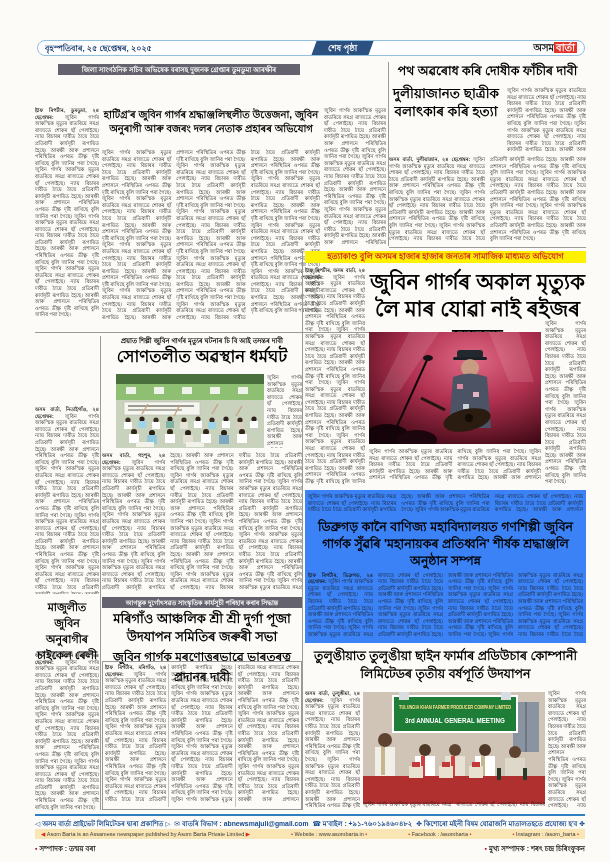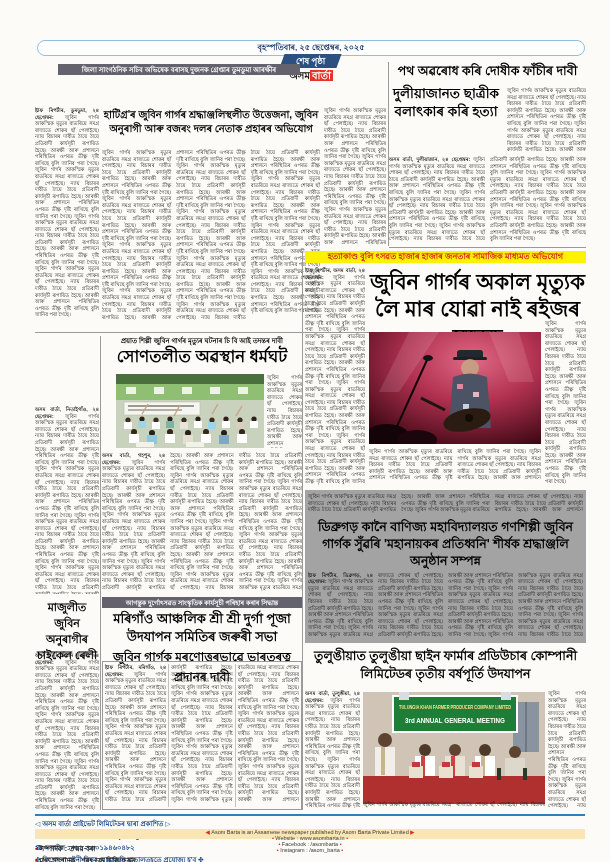--- a/index.html
+++ b/index.html
@@ -1,38 +1,38 @@
 <!DOCTYPE html>
 <html><head>
 <meta charset="utf-8">
 <style>
   html,body{margin:0;padding:0;background:#e9e7e2;}
   #page{position:relative;width:610px;height:862px;background:#fcfbf7;margin:0 auto;
         font-family:"Liberation Sans","DejaVu Sans",sans-serif;overflow:hidden;}
-  .abs{position:absolute;box-sizing:border-box;flex-direction:column;}
+  .abs{position:absolute;box-sizing:border-box;}
   .body{font-size:5px;line-height:1.32;text-align:justify;color:#1b1b1b;overflow:hidden;word-break:break-word;}
   .body b{font-weight:700;}
   .c2{column-count:2;column-gap:5px;}
   .c3{column-count:3;column-gap:5px;}
   .c4{column-count:4;column-gap:5px;}
   .hl{font-weight:800;color:#000;text-align:center;}
   .kick{background:#64636d;color:#fff;text-align:center;font-weight:700;overflow:hidden;}
   .vrule,.hrule{background:#9a9a9a;}
   
   .masthead{left:37px;top:40px;width:548px;height:16px;border:1px solid #8fc0df;border-radius:9px;
             display:flex;align-items:center;justify-content:space-between;padding:0 7px;background:#fff;}
   .m-date{font-size:8px;font-weight:700;color:#16386e;}
   .m-badge{background:#2c5080;color:#fff;font-size:8.5px;font-weight:700;padding:0 14px;height:14px;
            line-height:14px;transform:skewX(-20deg);}
   .m-badge span{display:inline-block;transform:skewX(20deg);}
   .m-brand{font-size:10px;font-weight:800;color:#111;letter-spacing:0;}
   .m-brand .red{background:#e5332a;color:#fff;padding:0 2px;}
   
   .ystrip{background:#fff200;color:#d61f1f;font-weight:700;text-align:center;overflow:hidden;}
-  .salmon{background:#a3a3a3;}
+  .salmon{background:#3b82f6;}
   
   .f-blue{background:#2d7fc0;}
   .f-row1{display:flex;justify-content:space-between;font-size:6.8px;font-weight:700;color:#164a8e;}
   .f-yellow{background:#fae6b4;display:flex;justify-content:space-between;align-items:center;
             padding:0 6px;font-size:5.5px;color:#3c3c3c;}
   .f-yellow .rb{color:#d62c1e;font-weight:700;}
   .f-row3{display:flex;justify-content:space-between;font-size:7px;font-weight:700;color:#222;}
   .sqb{color:#a02020;}
   svg text{font-family:"Liberation Sans","DejaVu Sans",sans-serif;}
 </style>
@@ -54,21 +54,21 @@
   <div class="abs body" style="left:324px;top:107px;width:62px;height:138px;"> জুবিন গাৰ্গৰ আকস্মিক মৃত্যুৰ বাতৰিয়ে সমগ্ৰ ৰাজ্যতে শোকৰ ছাঁ পেলাইছে। ন্যায় বিচাৰৰ দাবীত ঠায়ে ঠায়ে প্ৰতিবাদী কাৰ্যসূচী ৰূপায়িত হৈছে। আৰক্ষী আৰু প্ৰশাসনে পৰিস্থিতিৰ ওপৰত তীক্ষ্ণ দৃষ্টি ৰাখিছে বুলি জানিব পৰা গৈছে। জুবিন গাৰ্গৰ আকস্মিক মৃত্যুৰ বাতৰিয়ে সমগ্ৰ ৰাজ্যতে শোকৰ ছাঁ পেলাইছে। ন্যায় বিচাৰৰ দাবীত ঠায়ে ঠায়ে প্ৰতিবাদী কাৰ্যসূচী ৰূপায়িত হৈছে। আৰক্ষী আৰু প্ৰশাসনে পৰিস্থিতিৰ ওপৰত তীক্ষ্ণ দৃষ্টি ৰাখিছে বুলি জানিব পৰা গৈছে। জুবিন গাৰ্গৰ আকস্মিক মৃত্যুৰ বাতৰিয়ে সমগ্ৰ ৰাজ্যতে শোকৰ ছাঁ পেলাইছে। ন্যায় বিচাৰৰ দাবীত ঠায়ে ঠায়ে প্ৰতিবাদী কাৰ্যসূচী ৰূপায়িত হৈছে। আৰক্ষী আৰু প্ৰশাসনে পৰিস্থিতিৰ ওপৰত তীক্ষ্ণ দৃষ্টি ৰাখিছে বুলি জানিব পৰা গৈছে।</div>
   <div class="abs hrule" style="left:35px;top:332px;width:351px;height:1px;"></div>
   <div class="abs vrule" style="left:388px;top:62px;width:1px;height:184px;"></div>
 
   <div class="abs hl" style="left:389px;top:62px;width:197px;font-size:12.5px;white-space:nowrap;">পথ অৱৰোধ কৰি দোষীক ফাঁচীৰ দাবী</div>
   <div class="abs hl" style="left:389px;top:85px;width:114px;font-size:13.5px;line-height:1.35;">দুলীয়াজানত ছাত্ৰীক বলাৎকাৰ কৰি হত্যা</div>
   <div class="abs body" style="left:507px;top:87px;width:79px;height:64px;"> জুবিন গাৰ্গৰ আকস্মিক মৃত্যুৰ বাতৰিয়ে সমগ্ৰ ৰাজ্যতে শোকৰ ছাঁ পেলাইছে। ন্যায় বিচাৰৰ দাবীত ঠায়ে ঠায়ে প্ৰতিবাদী কাৰ্যসূচী ৰূপায়িত হৈছে। আৰক্ষী আৰু প্ৰশাসনে পৰিস্থিতিৰ ওপৰত তীক্ষ্ণ দৃষ্টি ৰাখিছে বুলি জানিব পৰা গৈছে। জুবিন গাৰ্গৰ আকস্মিক মৃত্যুৰ বাতৰিয়ে সমগ্ৰ ৰাজ্যতে শোকৰ ছাঁ পেলাইছে। ন্যায় বিচাৰৰ দাবীত ঠায়ে ঠায়ে প্ৰতিবাদী কাৰ্যসূচী ৰূপায়িত হৈছে। আৰক্ষী আৰু প্ৰশাসনে পৰিস্থিতিৰ ওপৰত তীক্ষ্ণ দৃষ্টি ৰাখিছে বুলি জানিব পৰা গৈছে।</div>
   <div class="abs body c2" style="left:389px;top:156px;width:197px;height:88px;"><b>অসম বাৰ্তা, দুলীয়াজান, ২৪ ছেপ্তেম্বৰ:</b> জুবিন গাৰ্গৰ আকস্মিক মৃত্যুৰ বাতৰিয়ে সমগ্ৰ ৰাজ্যতে শোকৰ ছাঁ পেলাইছে। ন্যায় বিচাৰৰ দাবীত ঠায়ে ঠায়ে প্ৰতিবাদী কাৰ্যসূচী ৰূপায়িত হৈছে। আৰক্ষী আৰু প্ৰশাসনে পৰিস্থিতিৰ ওপৰত তীক্ষ্ণ দৃষ্টি ৰাখিছে বুলি জানিব পৰা গৈছে। জুবিন গাৰ্গৰ আকস্মিক মৃত্যুৰ বাতৰিয়ে সমগ্ৰ ৰাজ্যতে শোকৰ ছাঁ পেলাইছে। ন্যায় বিচাৰৰ দাবীত ঠায়ে ঠায়ে প্ৰতিবাদী কাৰ্যসূচী ৰূপায়িত হৈছে। আৰক্ষী আৰু প্ৰশাসনে পৰিস্থিতিৰ ওপৰত তীক্ষ্ণ দৃষ্টি ৰাখিছে বুলি জানিব পৰা গৈছে। জুবিন গাৰ্গৰ আকস্মিক মৃত্যুৰ বাতৰিয়ে সমগ্ৰ ৰাজ্যতে শোকৰ ছাঁ পেলাইছে। ন্যায় বিচাৰৰ দাবীত ঠায়ে ঠায়ে প্ৰতিবাদী কাৰ্যসূচী ৰূপায়িত হৈছে। আৰক্ষী আৰু প্ৰশাসনে পৰিস্থিতিৰ ওপৰত তীক্ষ্ণ দৃষ্টি ৰাখিছে বুলি জানিব পৰা গৈছে। জুবিন গাৰ্গৰ আকস্মিক মৃত্যুৰ বাতৰিয়ে সমগ্ৰ ৰাজ্যতে শোকৰ ছাঁ পেলাইছে। ন্যায় বিচাৰৰ দাবীত ঠায়ে ঠায়ে প্ৰতিবাদী কাৰ্যসূচী ৰূপায়িত হৈছে। আৰক্ষী আৰু প্ৰশাসনে পৰিস্থিতিৰ ওপৰত তীক্ষ্ণ দৃষ্টি ৰাখিছে বুলি জানিব পৰা গৈছে। জুবিন গাৰ্গৰ আকস্মিক মৃত্যুৰ বাতৰিয়ে সমগ্ৰ ৰাজ্যতে শোকৰ ছাঁ পেলাইছে। ন্যায় বিচাৰৰ দাবীত ঠায়ে ঠায়ে প্ৰতিবাদী কাৰ্যসূচী ৰূপায়িত হৈছে। আৰক্ষী আৰু প্ৰশাসনে পৰিস্থিতিৰ ওপৰত তীক্ষ্ণ দৃষ্টি ৰাখিছে বুলি জানিব পৰা গৈছে।</div>
   <div class="abs hrule" style="left:389px;top:247px;width:197px;height:1px;"></div>
 
-  <div class="abs ystrip" style="left:305px;top:251px;width:281px;height:12px;font-size:8.2px;line-height:12px;">হত্যাকাণ্ড বুলি ৎসৱত হাজাৰ হাজাৰ জনতাৰ সামাজিক মাধ্যমত অভিযোগ</div>
+  <div class="abs ystrip" style="left:305px;top:251px;width:281px;height:12px;font-size:8.2px;line-height:12px;">হত্যাকাণ্ড বুলি অসমৰ হাজাৰ হাজাৰ জনতাৰ সামাজিক মাধ্যমত অভিযোগ</div>
   <div class="abs body" style="left:305px;top:267px;width:60px;height:218px;"><b>ষ্টাফ ৰিপৰ্টাৰ, অসম বাৰ্তা, ২৪ ছেপ্তেম্বৰ:</b> জুবিন গাৰ্গৰ আকস্মিক মৃত্যুৰ বাতৰিয়ে সমগ্ৰ ৰাজ্যতে শোকৰ ছাঁ পেলাইছে। ন্যায় বিচাৰৰ দাবীত ঠায়ে ঠায়ে প্ৰতিবাদী কাৰ্যসূচী ৰূপায়িত হৈছে। আৰক্ষী আৰু প্ৰশাসনে পৰিস্থিতিৰ ওপৰত তীক্ষ্ণ দৃষ্টি ৰাখিছে বুলি জানিব পৰা গৈছে। জুবিন গাৰ্গৰ আকস্মিক মৃত্যুৰ বাতৰিয়ে সমগ্ৰ ৰাজ্যতে শোকৰ ছাঁ পেলাইছে। ন্যায় বিচাৰৰ দাবীত ঠায়ে ঠায়ে প্ৰতিবাদী কাৰ্যসূচী ৰূপায়িত হৈছে। আৰক্ষী আৰু প্ৰশাসনে পৰিস্থিতিৰ ওপৰত তীক্ষ্ণ দৃষ্টি ৰাখিছে বুলি জানিব পৰা গৈছে। জুবিন গাৰ্গৰ আকস্মিক মৃত্যুৰ বাতৰিয়ে সমগ্ৰ ৰাজ্যতে শোকৰ ছাঁ পেলাইছে। ন্যায় বিচাৰৰ দাবীত ঠায়ে ঠায়ে প্ৰতিবাদী কাৰ্যসূচী ৰূপায়িত হৈছে। আৰক্ষী আৰু প্ৰশাসনে পৰিস্থিতিৰ ওপৰত তীক্ষ্ণ দৃষ্টি ৰাখিছে বুলি জানিব পৰা গৈছে। জুবিন গাৰ্গৰ আকস্মিক মৃত্যুৰ বাতৰিয়ে সমগ্ৰ ৰাজ্যতে শোকৰ ছাঁ পেলাইছে। ন্যায় বিচাৰৰ দাবীত ঠায়ে ঠায়ে প্ৰতিবাদী কাৰ্যসূচী ৰূপায়িত হৈছে। আৰক্ষী আৰু প্ৰশাসনে পৰিস্থিতিৰ ওপৰত তীক্ষ্ণ দৃষ্টি ৰাখিছে বুলি জানিব পৰা গৈছে।</div>
   <div class="abs hl" style="left:369px;top:268px;width:217px;font-size:21px;line-height:1.3;">জুবিন গাৰ্গৰ অকাল মৃত্যুক লৈ মাৰ যোৱা নাই ৰইজৰ সন্দেহ</div>
   <div class="abs" style="left:369px;top:332px;width:172px;height:112px;">
     <svg width="172" height="112" viewBox="0 0 172 112">
       <defs>
         <radialGradient id="stg" cx="60%" cy="25%" r="85%">
           <stop offset="0%" stop-color="#e06a86"></stop>
             <stop offset="45%" stop-color="#b03050"></stop>
             <stop offset="100%" stop-color="#3a0712"></stop>
         </radialGradient>

